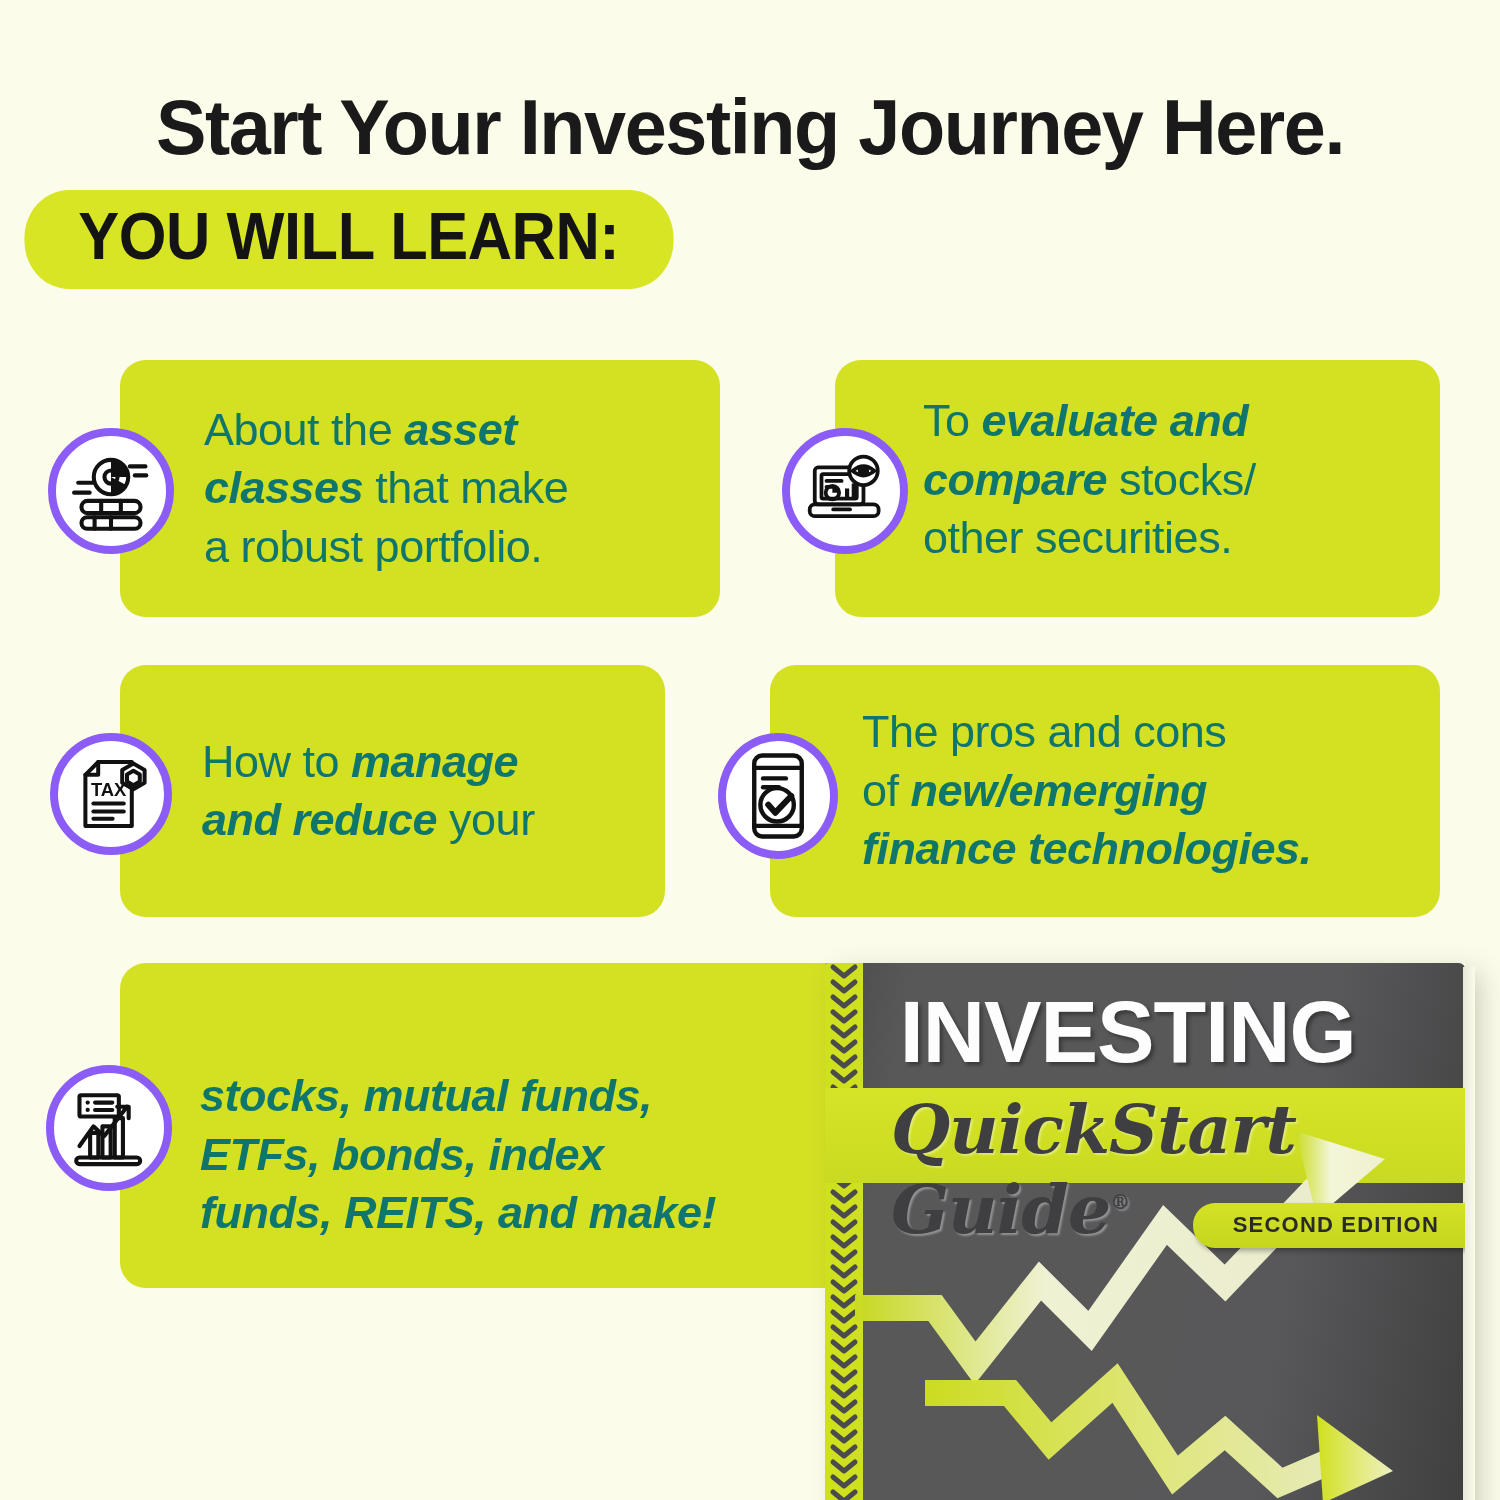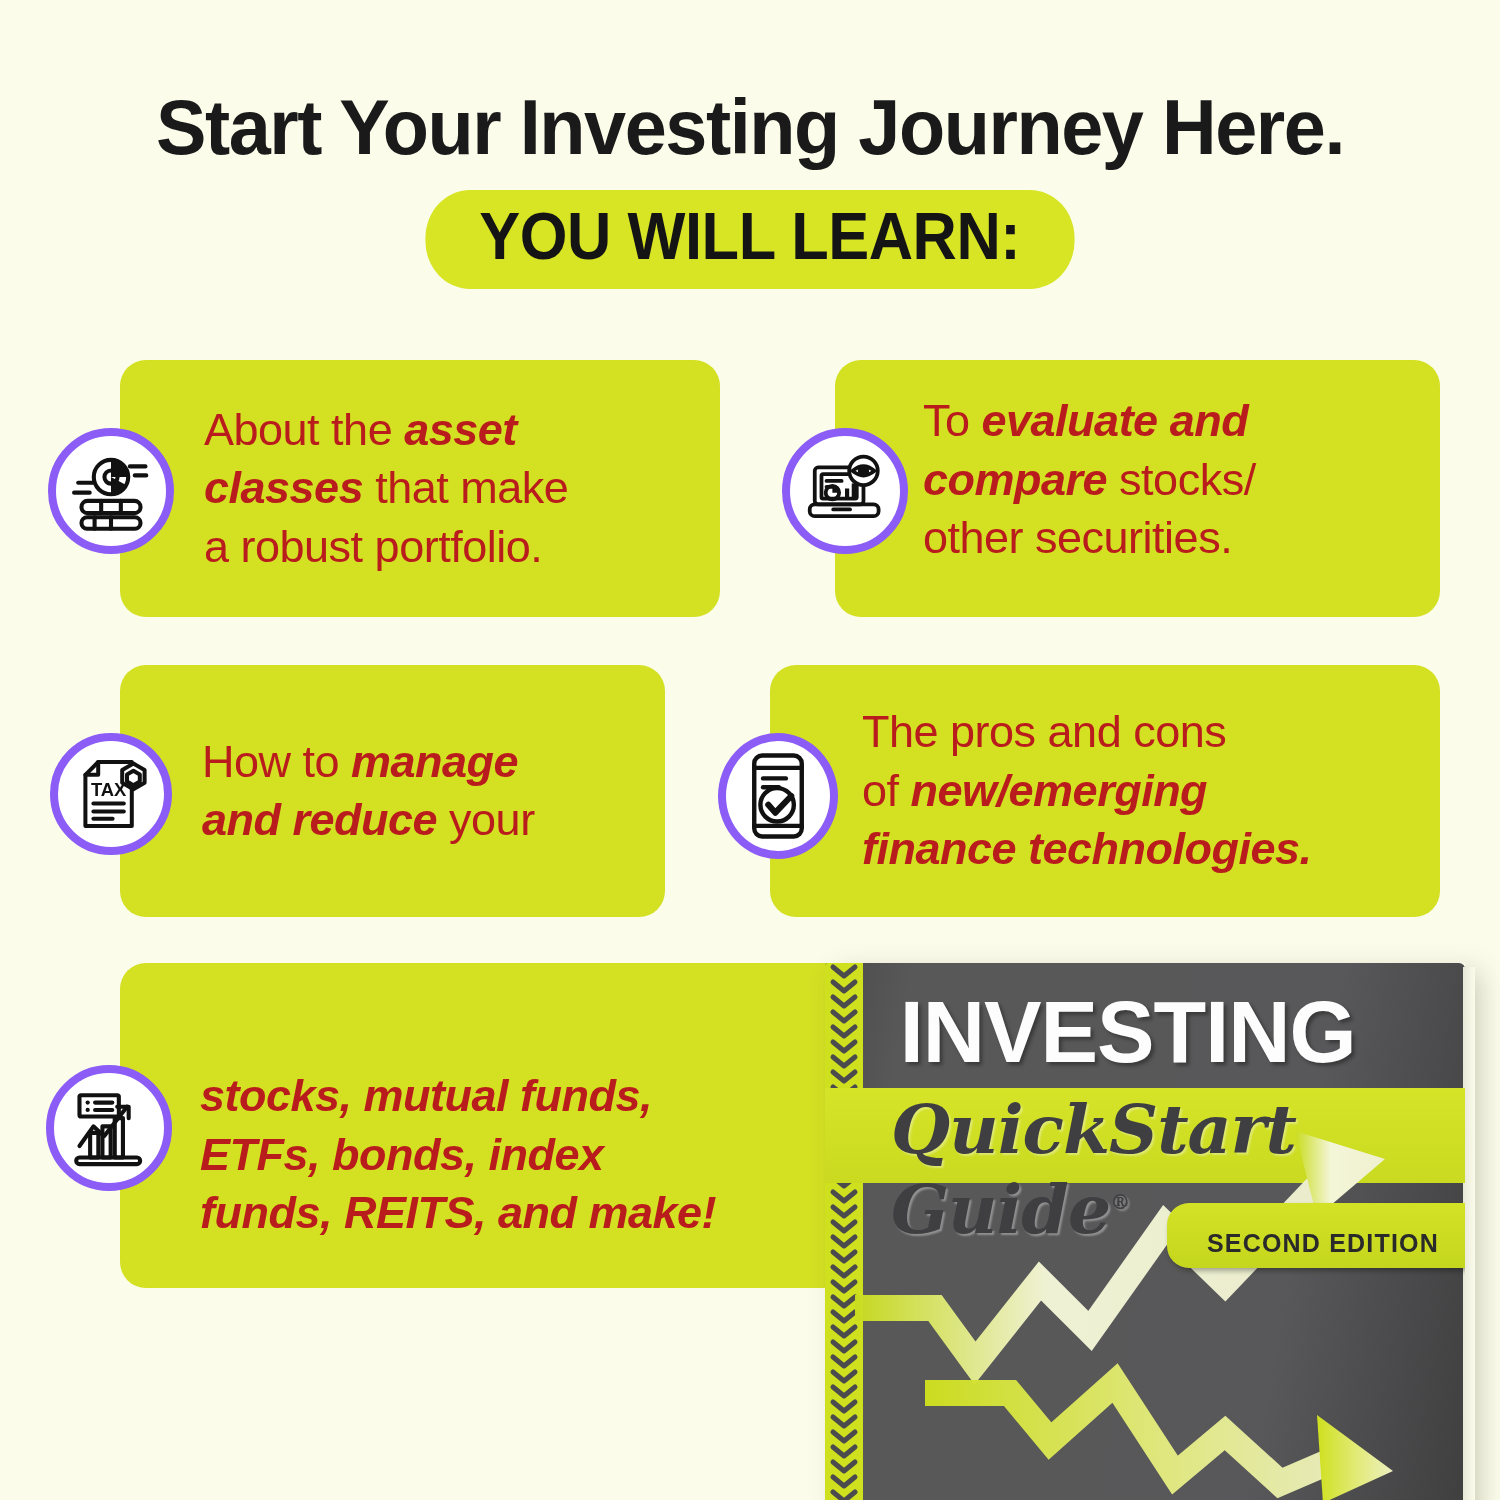--- a/index.html
+++ b/index.html
@@ -15,21 +15,21 @@
   #headline {
     text-align:center;
     font-size:78px;
     font-weight:bold;
     color:#1a1a1a;
     letter-spacing:-1.5px;
     margin-top:88px;
     line-height:1;
     transform:scaleX(0.97);
   }
-  #subhead-wrap { display:flex; justify-content:center; margin-top:24px; }
+  #subhead-wrap { display:flex; justify-content:flex-start; margin-top:24px; }
   #subhead {
     background:#d7e524;
     border-radius:48px;
     padding:12px 58px 18px 58px;
     font-size:66px;
     font-weight:bold;
     color:#141414;
     letter-spacing:-0.5px;
     line-height:1.05;
     transform:scaleX(0.93);
@@ -38,21 +38,21 @@
   .card {
     position:absolute;
     background:#d4e022;
     border-radius:26px;
     display:flex;
     align-items:center;
   }
   .card-text {
     font-size:45px;
     line-height:1.30;
-    color:#b91c1c;
+    color:#0f766e;
     font-weight:normal;
     letter-spacing:-0.5px;
     z-index:3;
   }
   
   .badge {
     position:absolute;
     background:#ffffff;
     border:8px solid #8b5cf6;
     border-radius:50%;
@@ -126,22 +126,22 @@
     letter-spacing:-1px;
     z-index:6;
     text-shadow:2px 2px 2px rgba(255,255,255,0.35);
   }
   #book-sub sup { font-size:20px; vertical-align:super; }
   #book-edition {
     position:absolute;
     right:-4px; top:240px;
     background:linear-gradient(180deg,#d4e226 0%,#c4d61d 100%);
     border-radius:22px 0 0 22px;
-    padding:26px 30px 10px 40px;
-    font-size:25px;
+    padding:9px 30px 10px 40px;
+    font-size:22px;
     font-weight:bold;
     color:#2a2a2a;
     letter-spacing:1.2px;
     z-index:6;
     box-shadow:2px 3px 5px rgba(0,0,0,0.3);
   }
   #book-arrows { position:absolute; inset:0; z-index:5; }
   #page-edge {
     position:absolute; right:-10px; top:4px;
     width:12px; height:99%;

